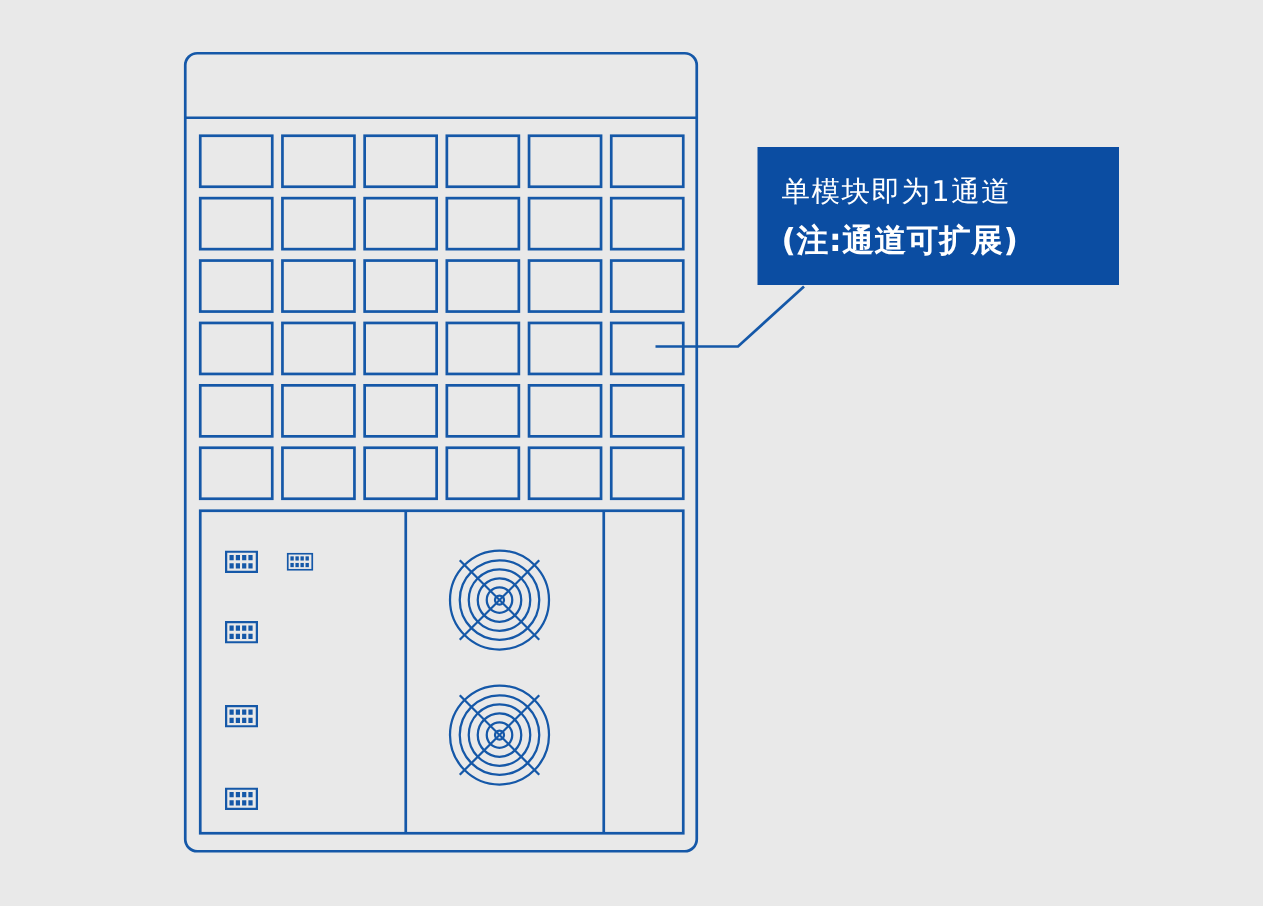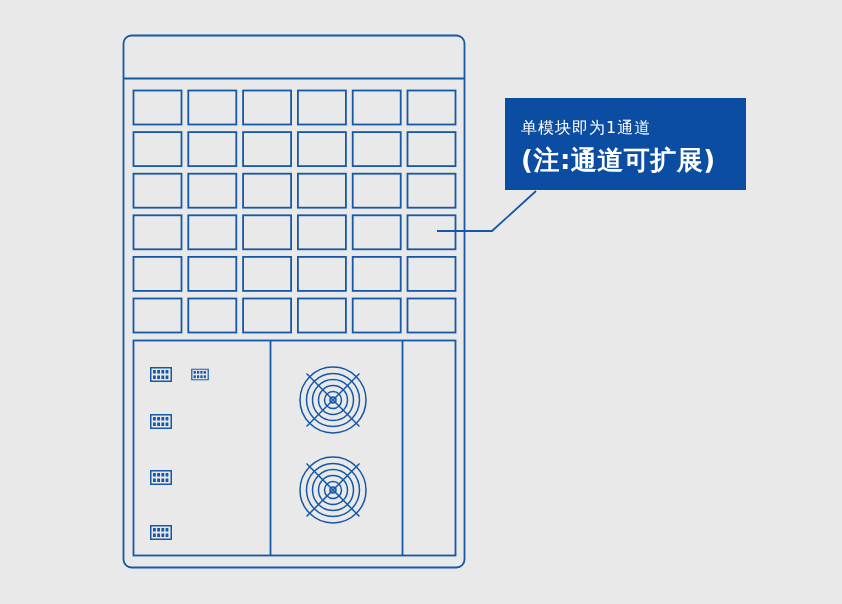--- a/index.html
+++ b/index.html
@@ -38,27 +38,27 @@
     left: 505px;
     top: 98px;
     width: 241px;
     height: 92px;
     box-sizing: border-box;
     background: var(--callout-bg, #0B4DA2);
     color: var(--callout-text, #FFFFFF);
     padding: 13px 16px 0 16px;
   }
   .callout .l1 {
-    font-size: 16px;
+    font-size: 19px;
     line-height: 34px;
     letter-spacing: 1px;
     white-space: nowrap;
   }
   .callout .l2 {
-    font-size: 26px;
+    font-size: 21px;
     font-weight: bold;
     line-height: 30px;
     letter-spacing: 0.5px;
     white-space: nowrap;
   }
 </style>
 </head>
 <body>
 
 <div class="canvas">

